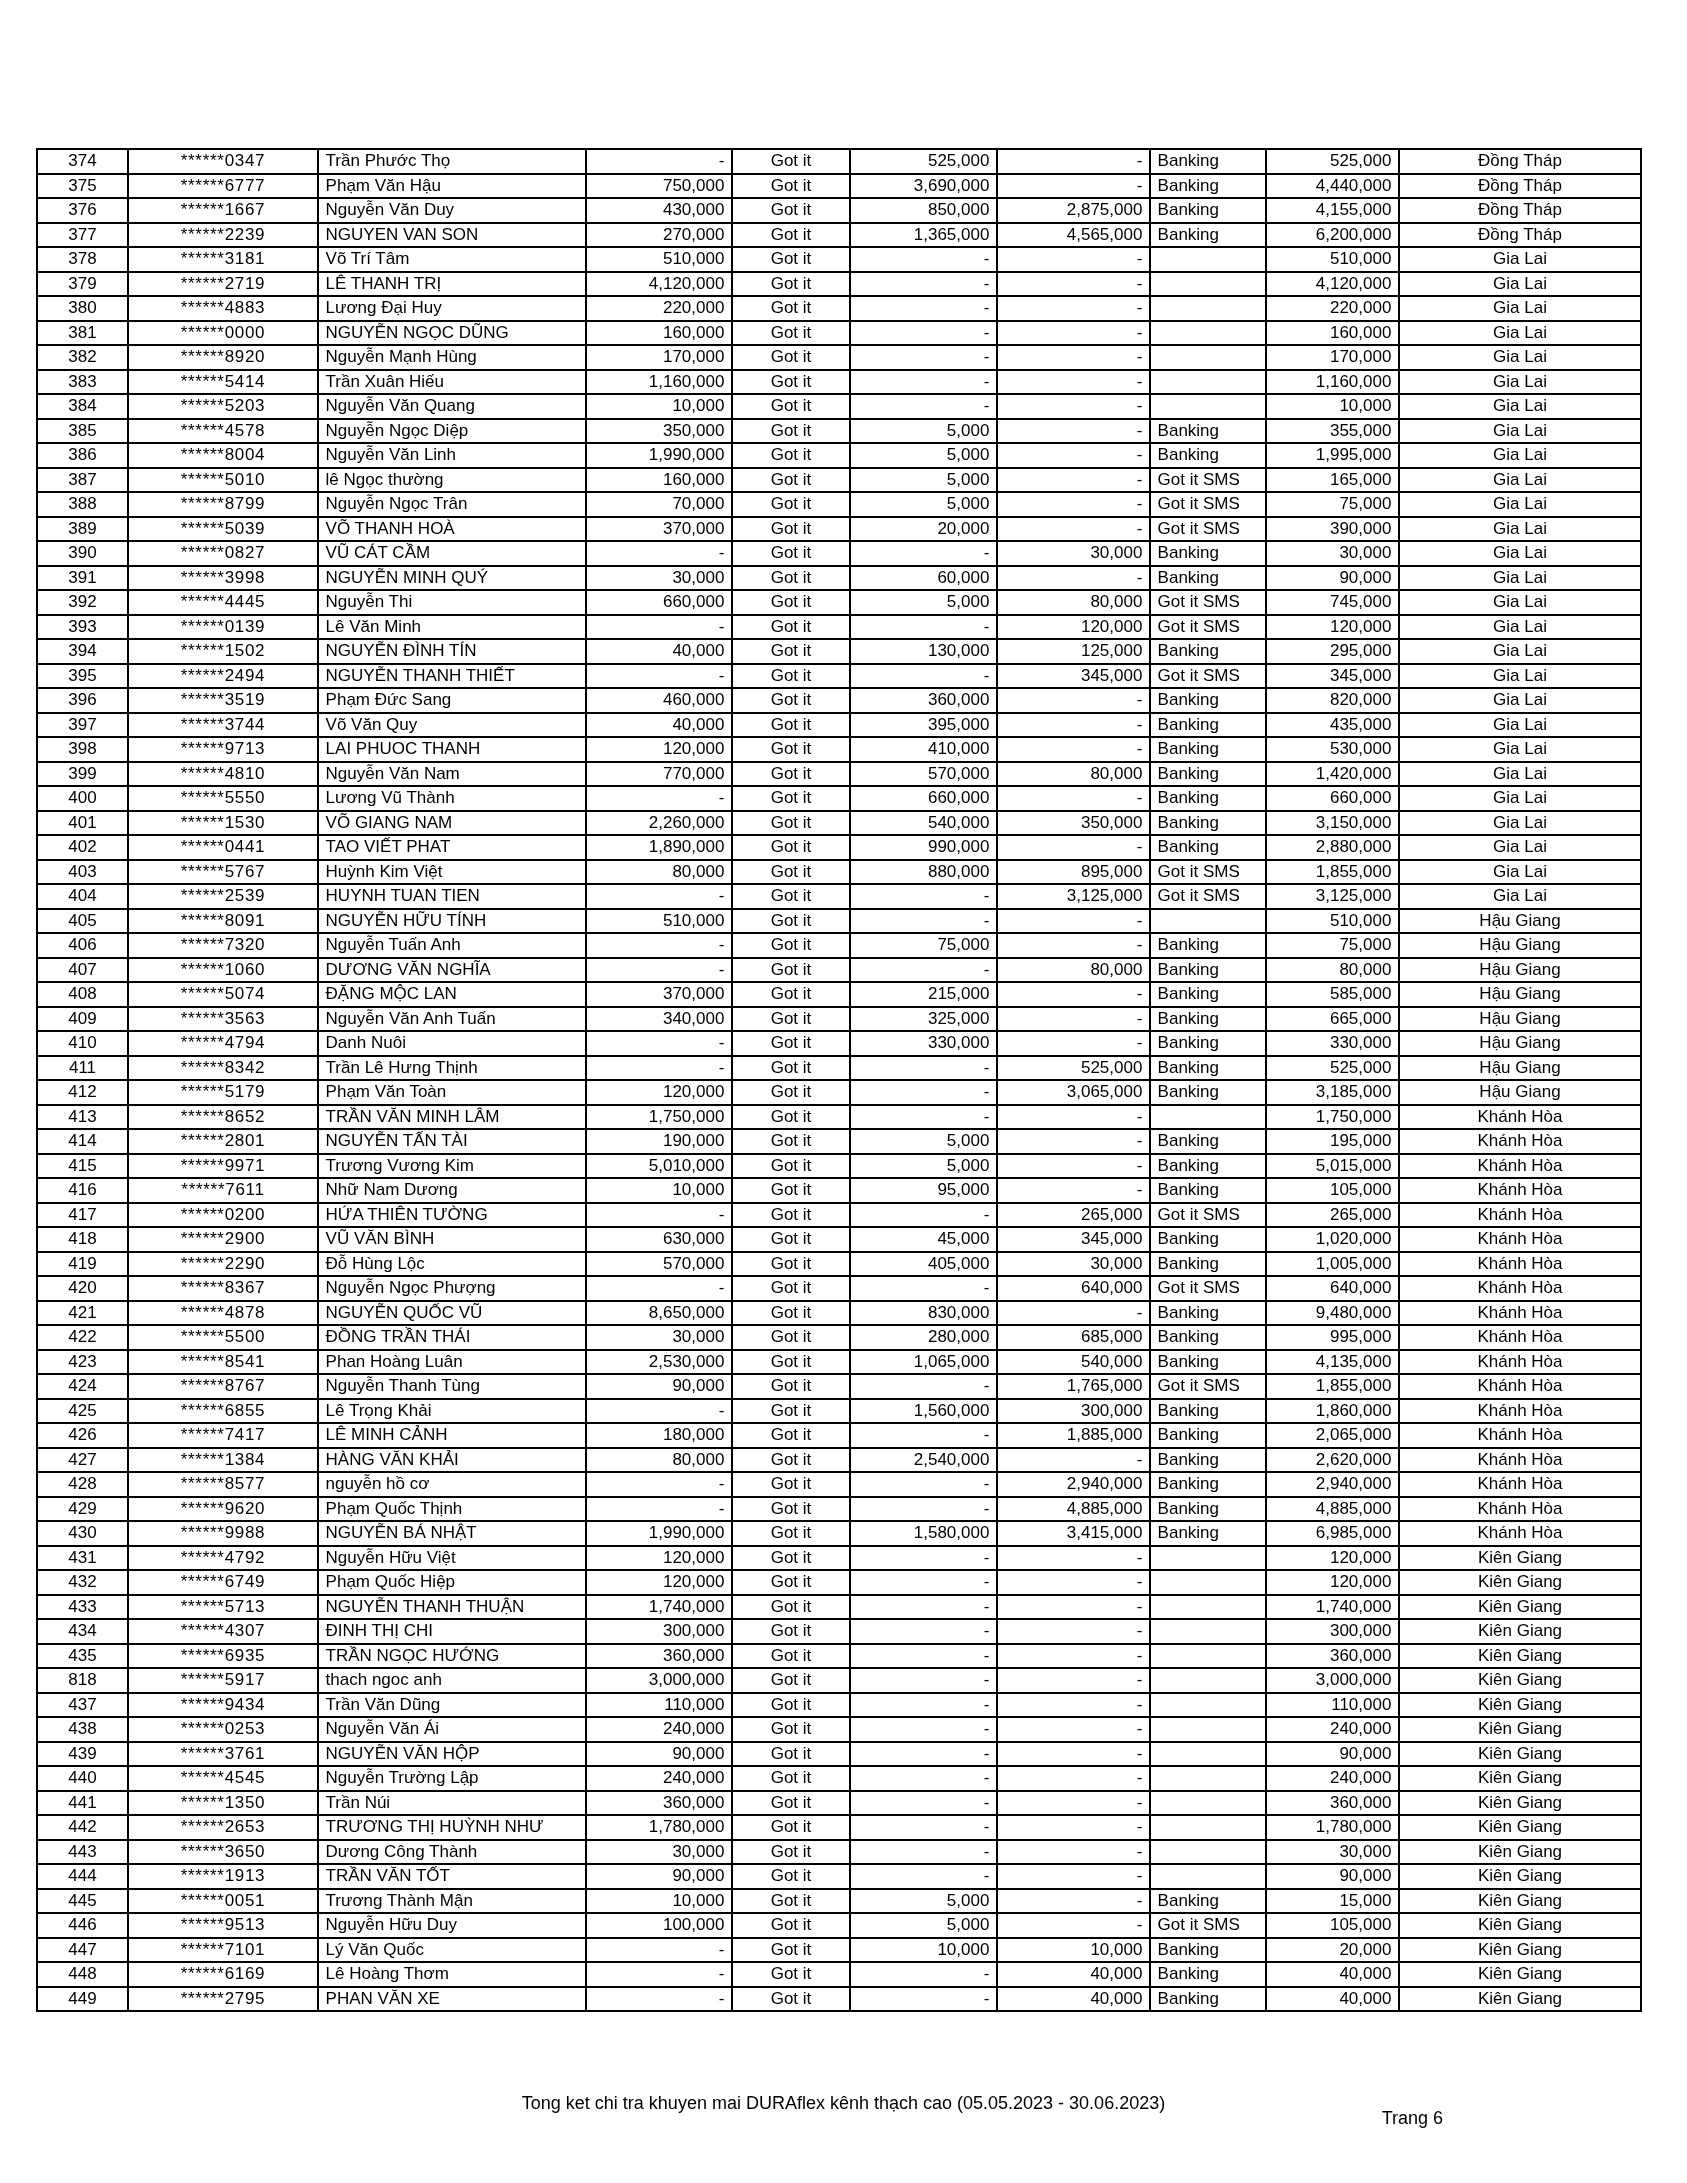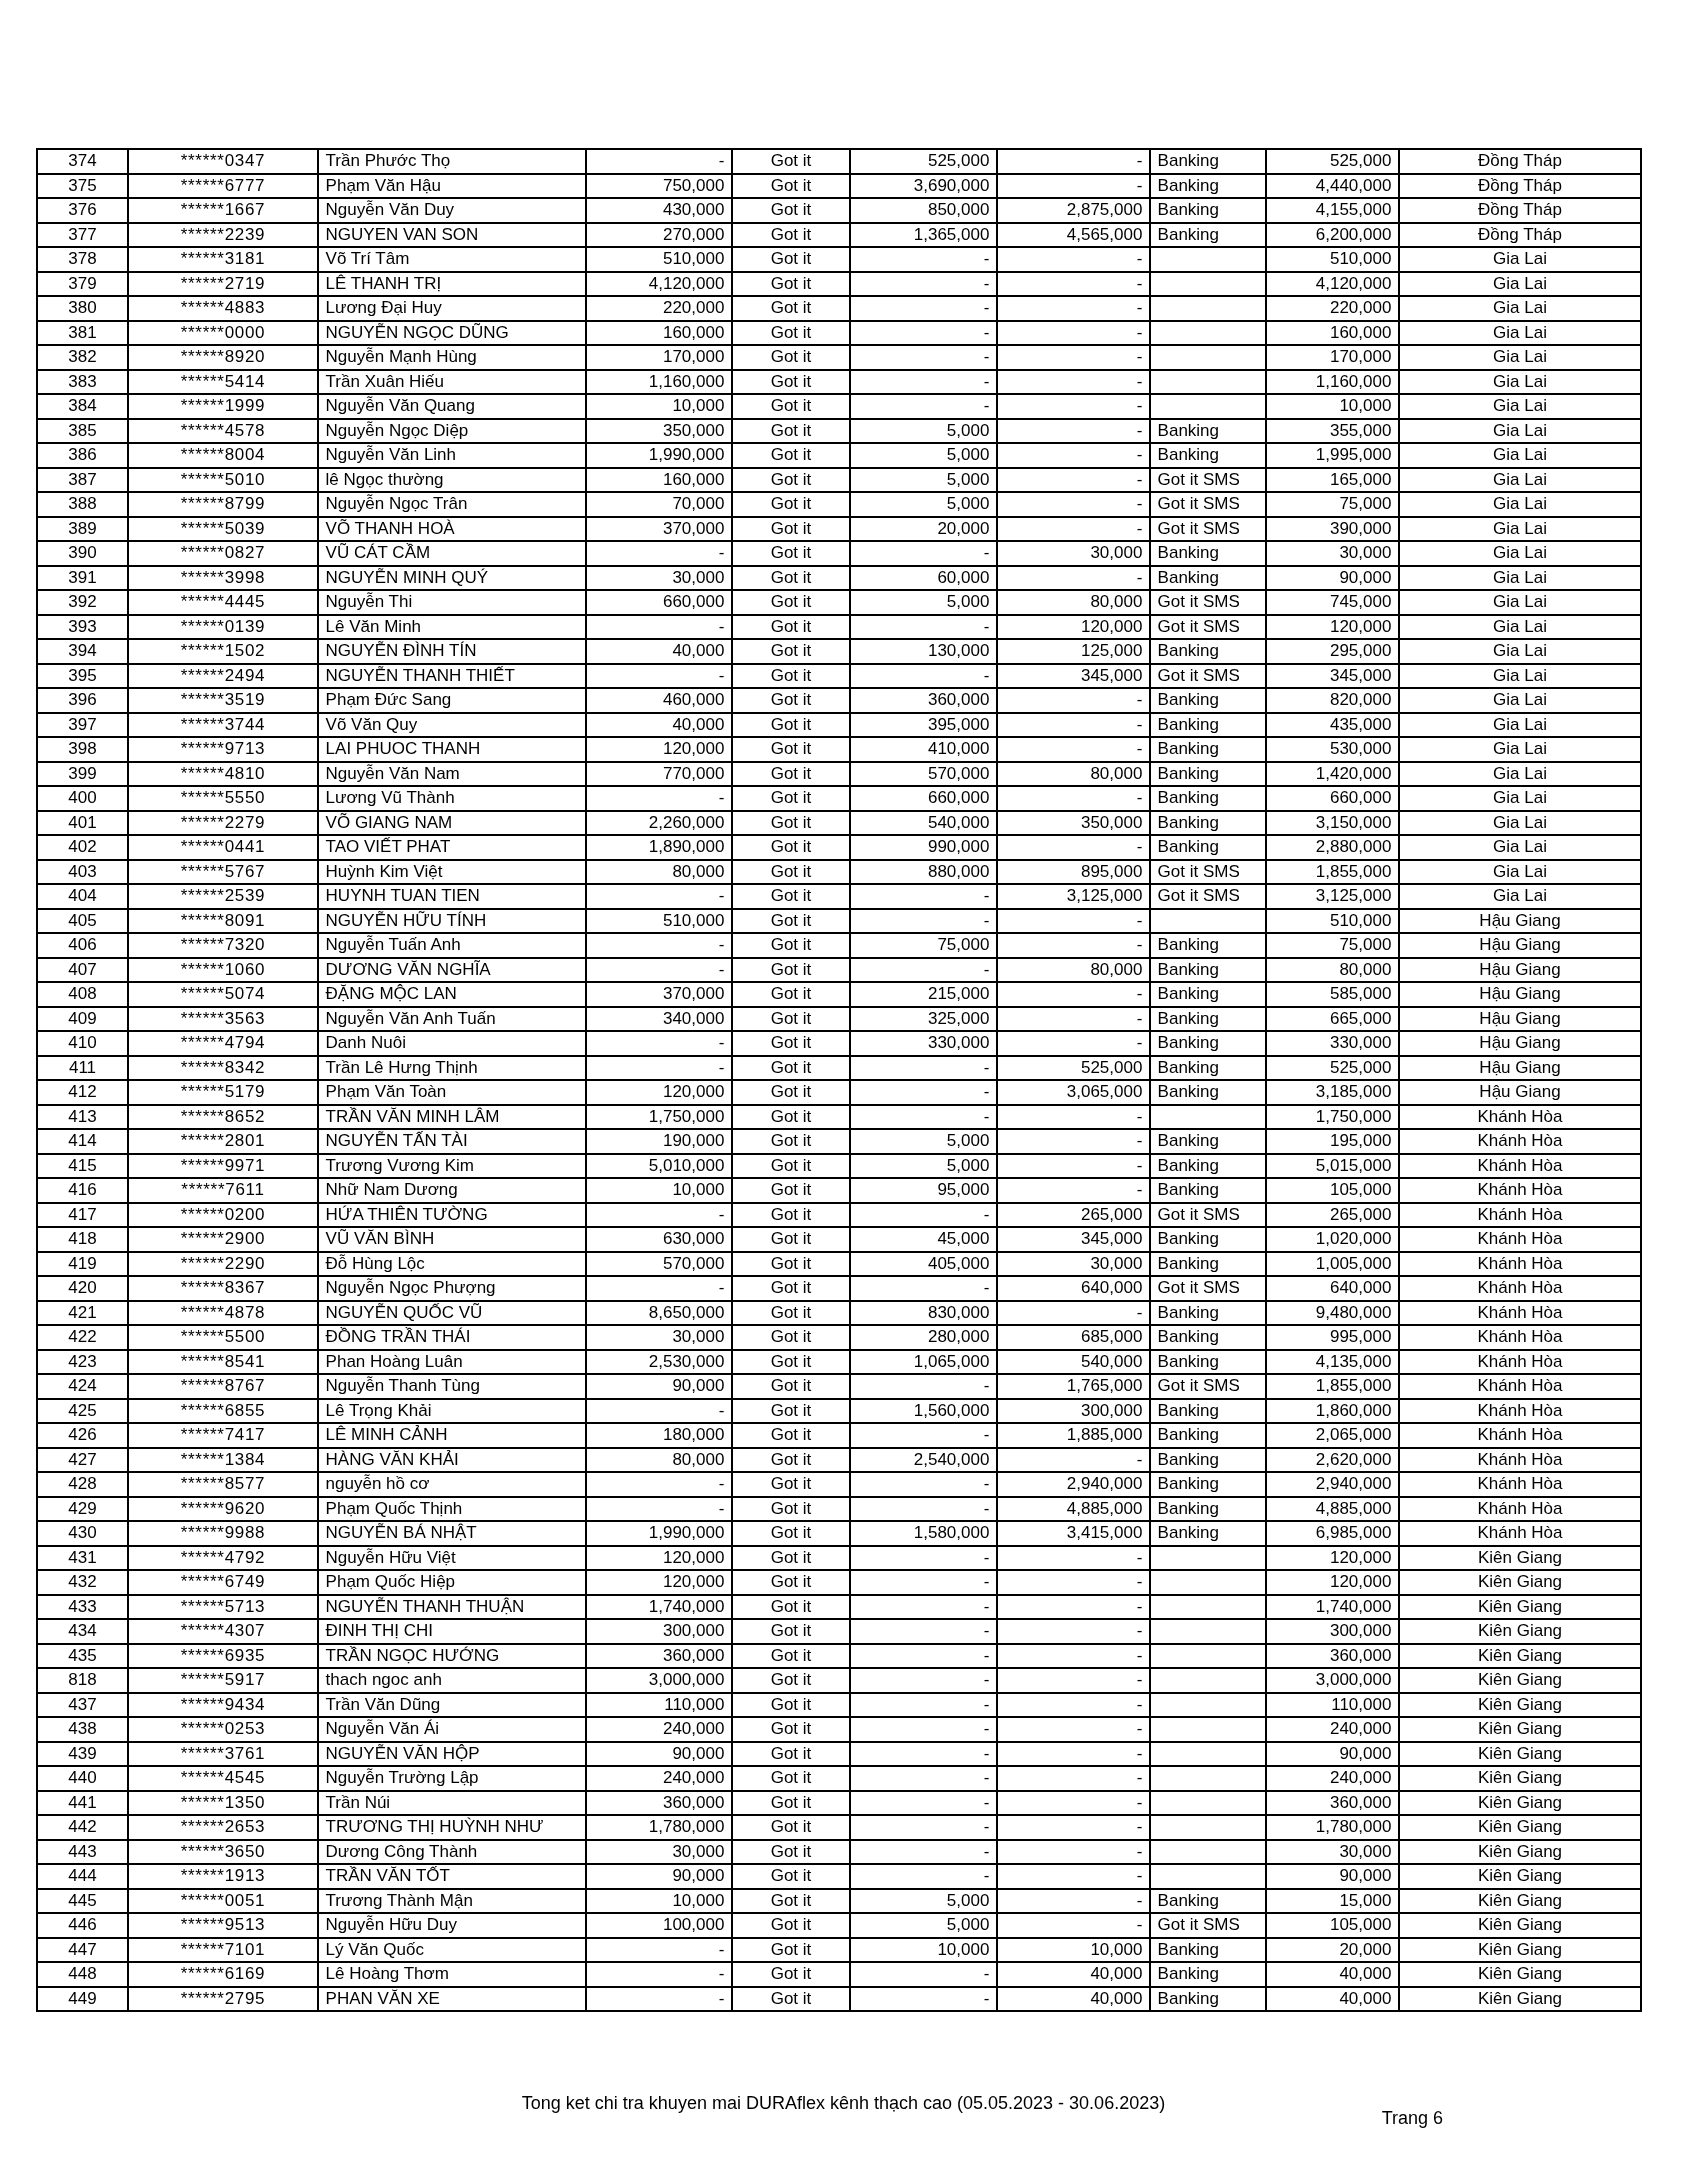--- a/index.html
+++ b/index.html
@@ -184,21 +184,21 @@
           <td class="c3">1,160,000</td>
           <td class="c4">Got it</td>
           <td class="c5 dash">-</td>
           <td class="c6 dash">-</td>
           <td class="c7"></td>
           <td class="c8">1,160,000</td>
           <td class="c9">Gia Lai</td>
         </tr>
         <tr>
           <td class="c0">384</td>
-          <td class="c1">******1999</td>
+          <td class="c1">******5203</td>
           <td class="c2">Nguyễn Văn Quang</td>
           <td class="c3">10,000</td>
           <td class="c4">Got it</td>
           <td class="c5 dash">-</td>
           <td class="c6 dash">-</td>
           <td class="c7"></td>
           <td class="c8">10,000</td>
           <td class="c9">Gia Lai</td>
         </tr>
         <tr>
@@ -388,21 +388,21 @@
           <td class="c3 dash">-</td>
           <td class="c4">Got it</td>
           <td class="c5">660,000</td>
           <td class="c6 dash">-</td>
           <td class="c7">Banking</td>
           <td class="c8">660,000</td>
           <td class="c9">Gia Lai</td>
         </tr>
         <tr>
           <td class="c0">401</td>
-          <td class="c1">******2279</td>
+          <td class="c1">******1530</td>
           <td class="c2">VÕ GIANG NAM</td>
           <td class="c3">2,260,000</td>
           <td class="c4">Got it</td>
           <td class="c5">540,000</td>
           <td class="c6">350,000</td>
           <td class="c7">Banking</td>
           <td class="c8">3,150,000</td>
           <td class="c9">Gia Lai</td>
         </tr>
         <tr>

